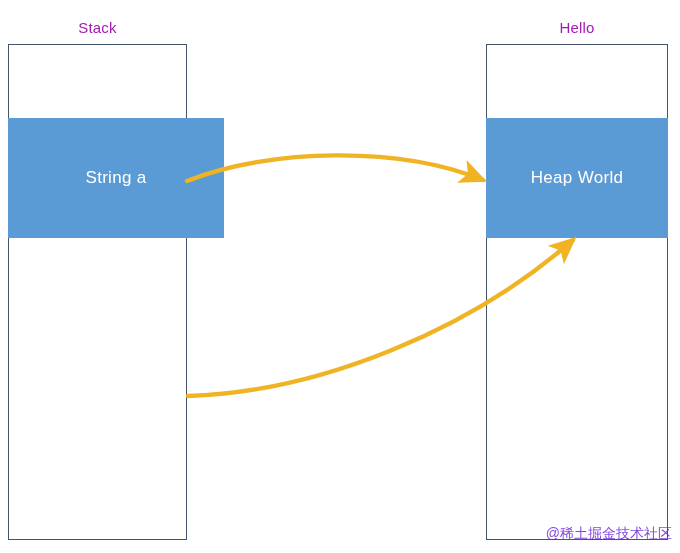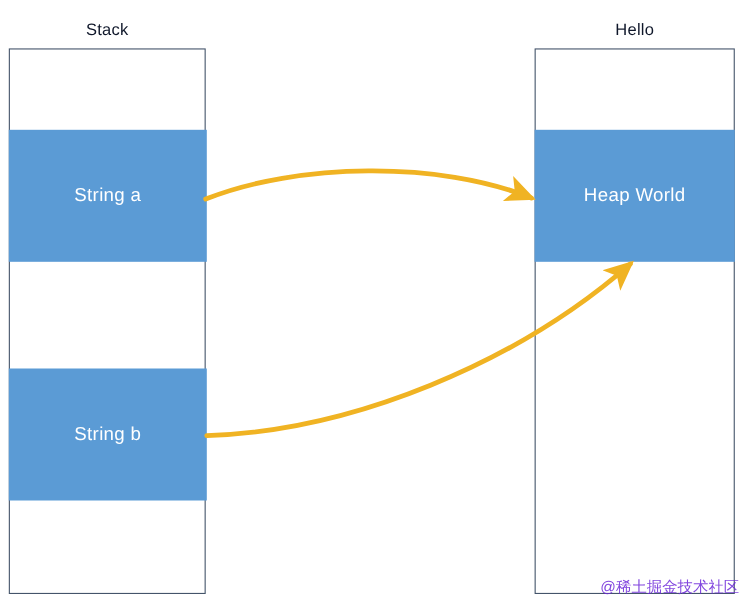--- a/index.html
+++ b/index.html
@@ -13,21 +13,21 @@
     height: 553px;
     background: #ffffff;
     overflow: hidden;
     font-family: "Liberation Sans", sans-serif;
   }
 
   
   .caption {
     position: absolute;
     font-size: 15px;
-    color: #0f172a;
+    color: #a21caf;
     letter-spacing: 0.2px;
     white-space: nowrap;
     text-align: center;
   }
   #caption-stack { left: 8px;   top: 19px; width: 179px; }
   #caption-heap  { left: 486px; top: 19px; width: 182px; }
 
   
   .region {
     position: absolute;
@@ -46,21 +46,21 @@
     display: flex;
     align-items: center;
     justify-content: center;
   }
   .slot-label {
     color: #FFFFFF;
     font-size: 17px;
     letter-spacing: 0.3px;
     white-space: nowrap;
   }
-  #slot-string-a    { left: 8px;   top: 118px; width: 180px; height: 120px; }
+  #slot-string-a    { left: 8px;   top: 118px; width: 216px; height: 120px; }
   #slot-string-b    { left: 8px;   top: 335px; width: 180px; height: 120px; }
   #slot-hello-world { left: 486px; top: 118px; width: 182px; height: 120px; }
 
   
   #arrow-layer {
     position: absolute;
     left: 0; top: 0;
     width: 680px;
     height: 553px;
     pointer-events: none;
@@ -84,23 +84,20 @@
 
   <div class="caption" id="caption-stack">Stack</div>
   <div class="caption" id="caption-heap">Hello</div>
 
   <div class="region" id="stack-region"></div>
   <div class="region" id="heap-region"></div>
 
   <div class="slot" id="slot-string-a">
     <span class="slot-label">String a</span>
   </div>
-  <div class="slot" id="slot-string-b">
-    <span class="slot-label">String b</span>
-  </div>
 
   <div class="slot" id="slot-hello-world">
     <span class="slot-label">Heap World</span>
   </div>
 
   <svg id="arrow-layer" viewBox="0 0 680 553">
     <defs>
       <marker id="arrowhead-a" markerWidth="7" markerHeight="7" refX="5.2" refY="3.2" orient="auto" markerUnits="strokeWidth">
         <path d="M0,0.4 L6.2,3.2 L0,6 L1.5,3.2 Z" fill="#F0B323"></path>
       </marker>

